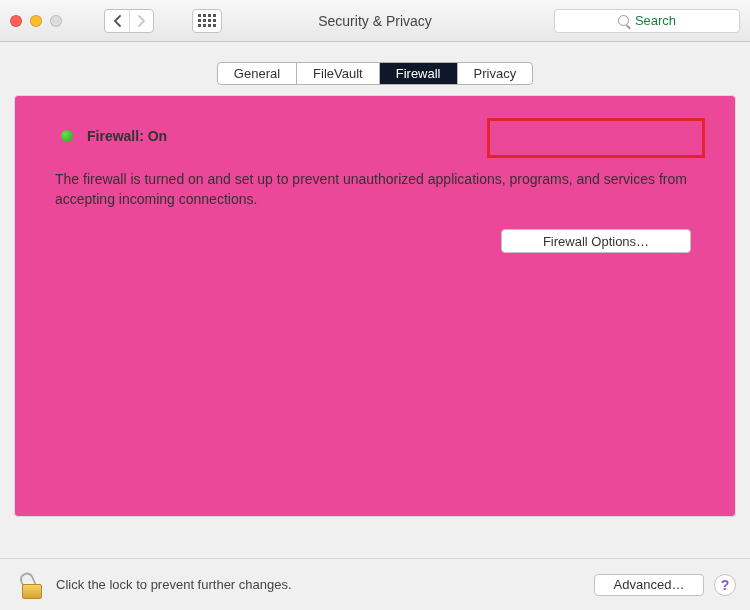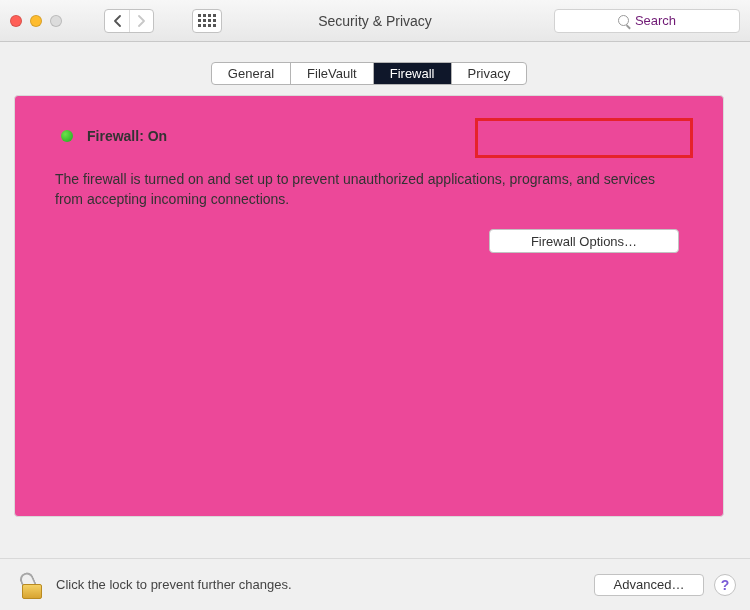--- a/index.html
+++ b/index.html
@@ -65,39 +65,39 @@
       color: #444;
     }
     .search {
       margin-left: auto;
       width: 186px; height: 24px;
       border: 1px solid #d2d2d2;
       border-radius: 4px;
       background: #fff;
       display: flex; align-items: center; justify-content: center;
       gap: 6px;
-      color: #701a75;
+      color: #15803d;
       font-size: 13px;
     }
     .search-icon {
       width: 11px; height: 11px;
       border: 1.5px solid #9a9a9a;
       border-radius: 50%;
       position: relative;
     }
     .search-icon::after {
       content: "";
       position: absolute;
       width: 5px; height: 1.5px;
       background: #9a9a9a;
       bottom: -2px; right: -3px;
       transform: rotate(45deg);
     }
     .content {
-      padding: 20px 26px 0 14px;
+      padding: 20px 14px 0 14px;
     }
     .tabbar {
       display: flex;
       justify-content: center;
     }
     .tabstrip {
       display: flex;
       border: 1px solid #b4b4b4;
       border-radius: 4px;
       overflow: hidden;

